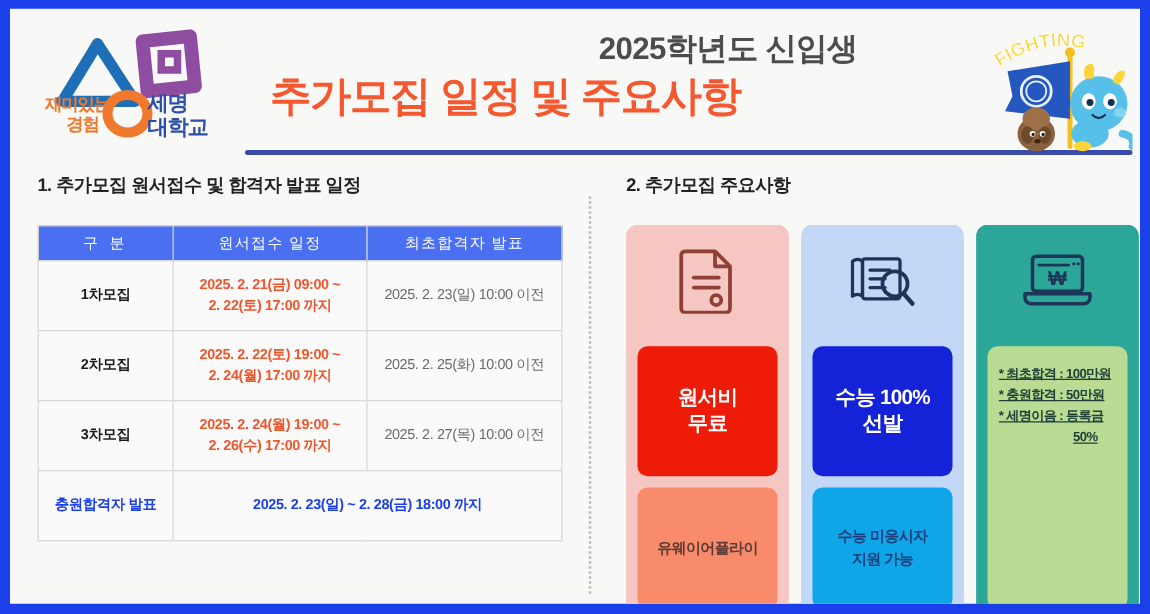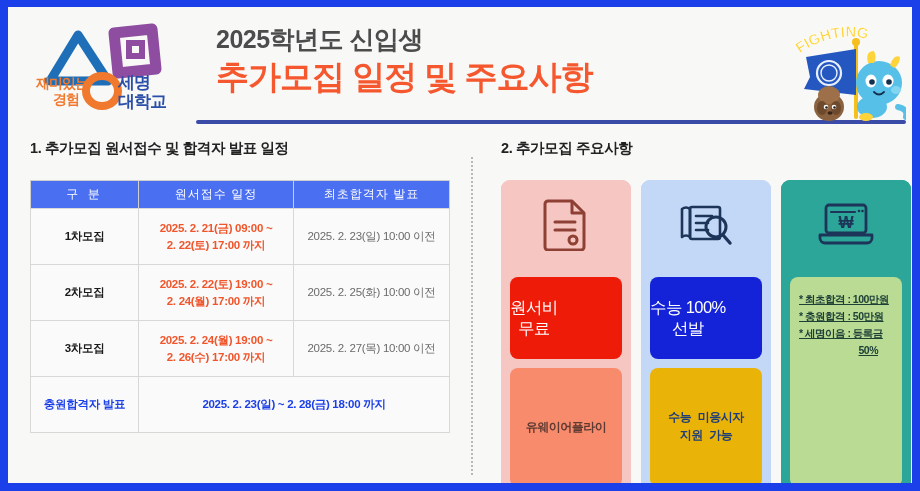--- a/index.html
+++ b/index.html
@@ -35,20 +35,21 @@
   .logo-svg { display: block; }
 
   #title-block {
     position: absolute; left: 208px; top: 18px;
     width: 470px;
   }
   #title-small {
     font-size: 25px; font-weight: bold; color: #4C4C4C;
     letter-spacing: -0.5px; line-height: 1.18;
     white-space: nowrap;
+    text-align: right;
   }
   #title-large {
     font-size: 33px; font-weight: bold; color: #F5582E;
     letter-spacing: -1px; line-height: 1.2;
     margin-top: 2px; white-space: nowrap;
   }
   #header-rule {
     position: absolute; left: 188px; top: 113px;
     width: 710px; height: 4px;
     background: #3B4BA8;
@@ -138,25 +139,25 @@
     height: 88px;
     display: flex; align-items: center; justify-content: center;
   }
   .card-body {
     flex: 1;
     padding: 9px 9px 11px 9px;
     display: flex; flex-direction: column; gap: 9px;
   }
   .chip-main {
     border-radius: 8px;
-    height: 82px;
-    display: flex; align-items: center; 
+    height: 104px;
+    display: flex; align-items: center; justify-content: center;
     text-align: center;
     color: #FFFFFF;
-    font-size: 16.5px; font-weight: normal;
+    font-size: 16.5px; font-weight: bold;
     line-height: 1.3; letter-spacing: -0.6px;
   }
   .chip-sub {
     border-radius: 8px;
     flex: 1;
     display: flex; align-items: center; justify-content: center;
     text-align: center;
     font-size: 12px; font-weight: bold;
     line-height: 1.45; letter-spacing: -0.5px;
   }
@@ -181,21 +182,21 @@
   .card-pink .card-icon { background: #F5C6C2; }
   .card-blue .card-icon { background: #C3D7F7; }
   .card-teal .card-icon { background: #2BA698; }
   .card-pink .card-body { background: #F5C6C2; }
   .card-blue .card-body { background: #C3D7F7; }
   .card-teal .card-body { background: #2BA698; }
 
   .chip-red    { background: #EE1B08; }
   .chip-salmon { background: #F78B6B; color: #5E3A32; }
   .chip-bluedk { background: #1423D8; }
-  .chip-bluelt { background: #eab308; color: #1E3E7A; font-family: Liberation Mono, monospace; }
+  .chip-bluelt { background: #0ea5e9; color: #1E3E7A; }
   .chip-green  { background: #82BB4B; }
   .chip-greenlt{ background: #BADB94; }
 </style>
 </head>
 <body>
 
 <div id="poster">
  <div id="sheet">
 
   <div id="header">

